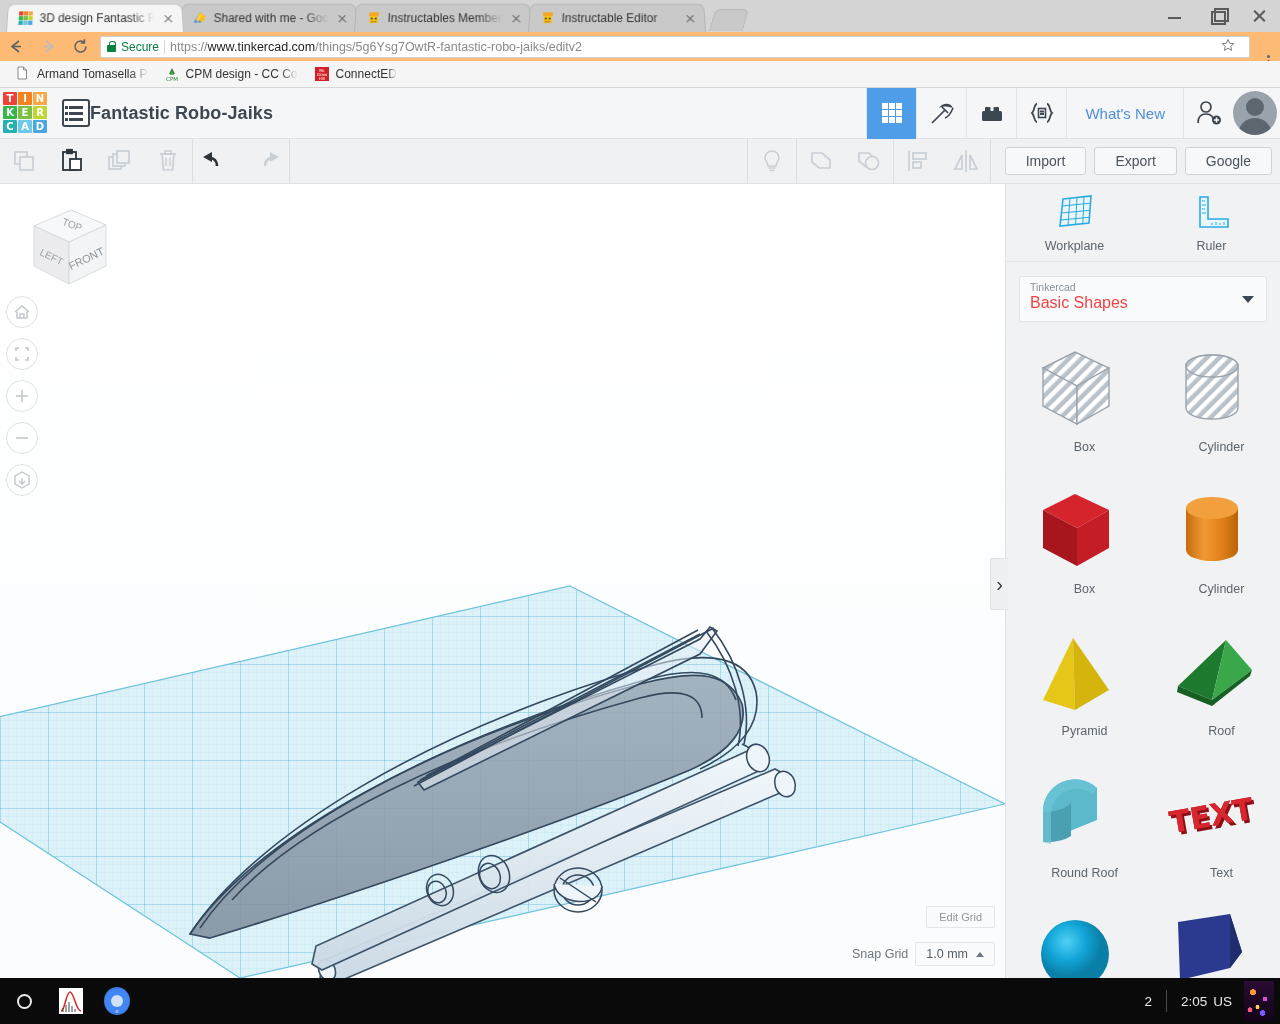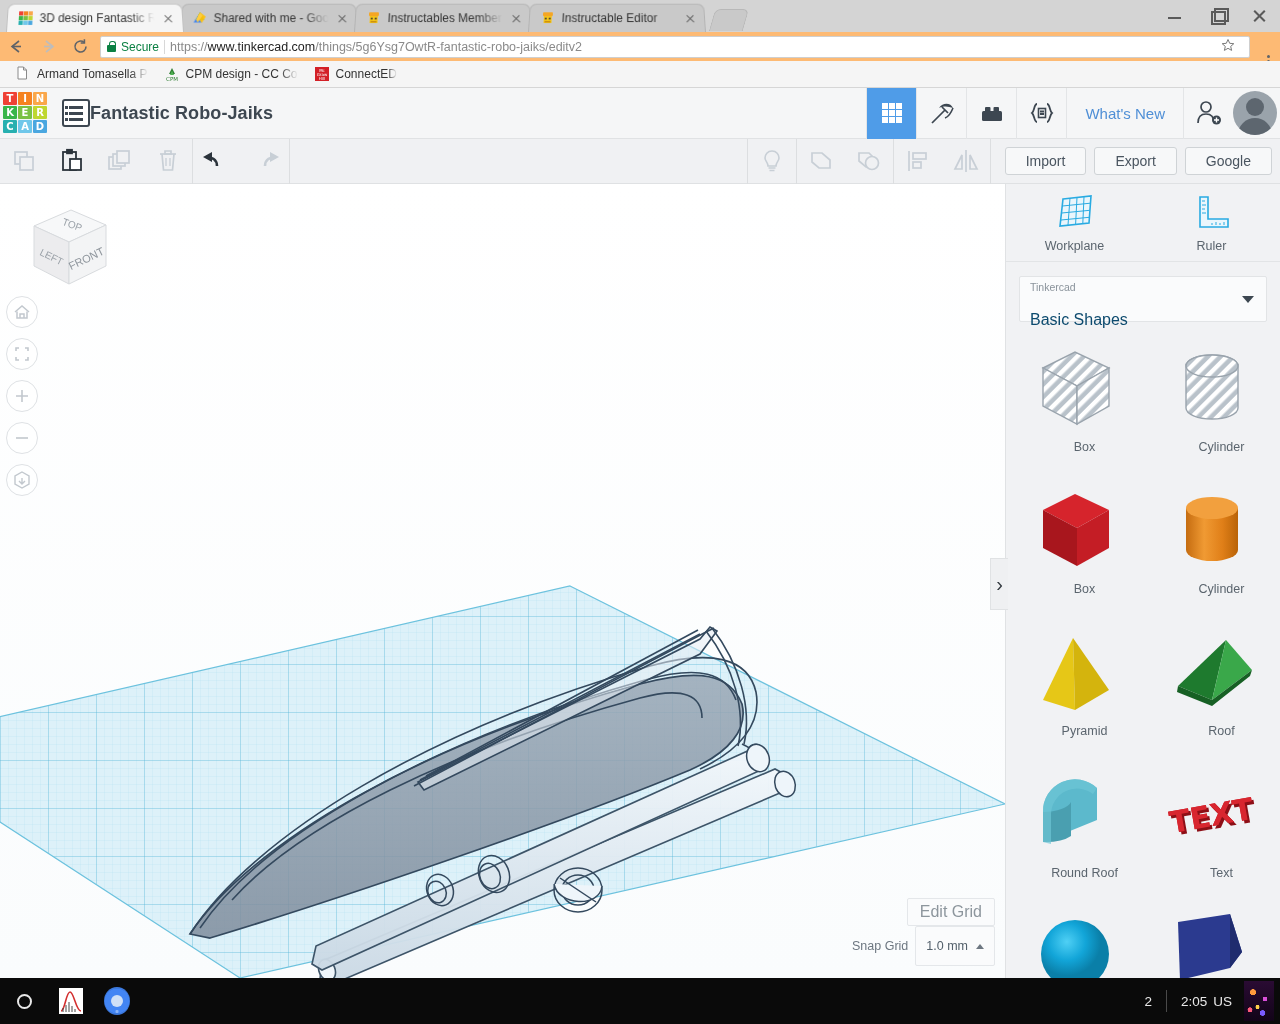--- a/index.html
+++ b/index.html
@@ -200,27 +200,27 @@
   .viewcube { position: absolute; left: 14px; top: 16px; }
   .nav-ctrls { position: absolute; left: 6px; top: 112px; }
   .nav-btn {
     width: 32px; height: 32px; border: 1px solid #dfe2e5; border-radius: 50%;
     margin-bottom: 10px; position: relative; background: rgba(255,255,255,.5);
   }
   .grid-ctrls {
     position: absolute; right: 10px; bottom: 12px; text-align: right;
   }
   .edit-grid {
-    display: inline-block; padding: 4px 12px; font-size: 16px; color: #8d969d;
-    background: #fafbfc; border: 1px solid #e4e7ea; border-radius: 2px; margin-bottom: 0;
+    display: inline-block; padding: 4px 12px; font-size: 11px; color: #8d969d;
+    background: #fafbfc; border: 1px solid #e4e7ea; border-radius: 2px; margin-bottom: 14px;
   }
   .snap-row { display: flex; align-items: center; justify-content: flex-end; gap: 7px; }
   .snap-label { font-size: 12.5px; color: #6d7781; }
   .snap-val {
-    padding: 12px 10px; font-size: 12.5px; color: #53606b;
+    padding: 4px 10px; font-size: 12.5px; color: #53606b;
     background: #fafbfc; border: 1px solid #e4e7ea; border-radius: 2px;
     display: flex; align-items: center; gap: 8px;
   }
   .caret-up { width:0;height:0;border-left:4px solid transparent;border-right:4px solid transparent;border-bottom:5px solid #6d7781; }
 
   .panel-toggle {
     position: absolute; left: 990px; top: 558px; width: 18px; height: 52px;
     background: #eff0f2; border: 1px solid #e0e2e4; border-right: none;
     display: flex; align-items: center; justify-content: center;
     font-size: 20px; color: #33393f; z-index: 12;
@@ -232,21 +232,21 @@
     background: #f1f2f4; border-left: 1px solid #e0e2e4; overflow: hidden;
   }
   .wp-row { display: flex; height: 78px; border-bottom: 1px solid #e2e4e6; }
   .wp-item { flex: 1; display: flex; flex-direction: column; align-items: center; justify-content: center; gap: 6px; }
   .wp-label { font-size: 12.5px; color: #5b656e; }
   .shape-select {
     margin: 14px 13px 0 13px; height: 46px; background: #fafbfc;
     border: 1px solid #e2e4e6; border-radius: 2px; padding: 4px 10px; position: relative;
   }
   .ss-sup { font-size: 10.5px; color: #8a939b; }
-  .ss-main { font-size: 16px; color: #0c4a6e; margin-top: 18px; }
+  .ss-main { font-size: 16px; color: #ef4444; margin-top: 1px; }
   .ss-caret {
     position: absolute; right: 12px; top: 19px;
     width:0;height:0;border-left:6px solid transparent;border-right:6px solid transparent;border-top:7px solid #3d4751;
   }
   .shape-grid {
     margin-top: 14px; display: grid; grid-template-columns: 1fr 1fr; row-gap: 4px;
   }
   .shape-cell { display: flex; flex-direction: column; align-items: center; height: 138px; justify-content: flex-start; }
   .shape-art { height: 104px; display: flex; align-items: center; justify-content: center; }
   .shape-name { font-size: 12.5px; color: #5b656e; margin-left: 20px; }

